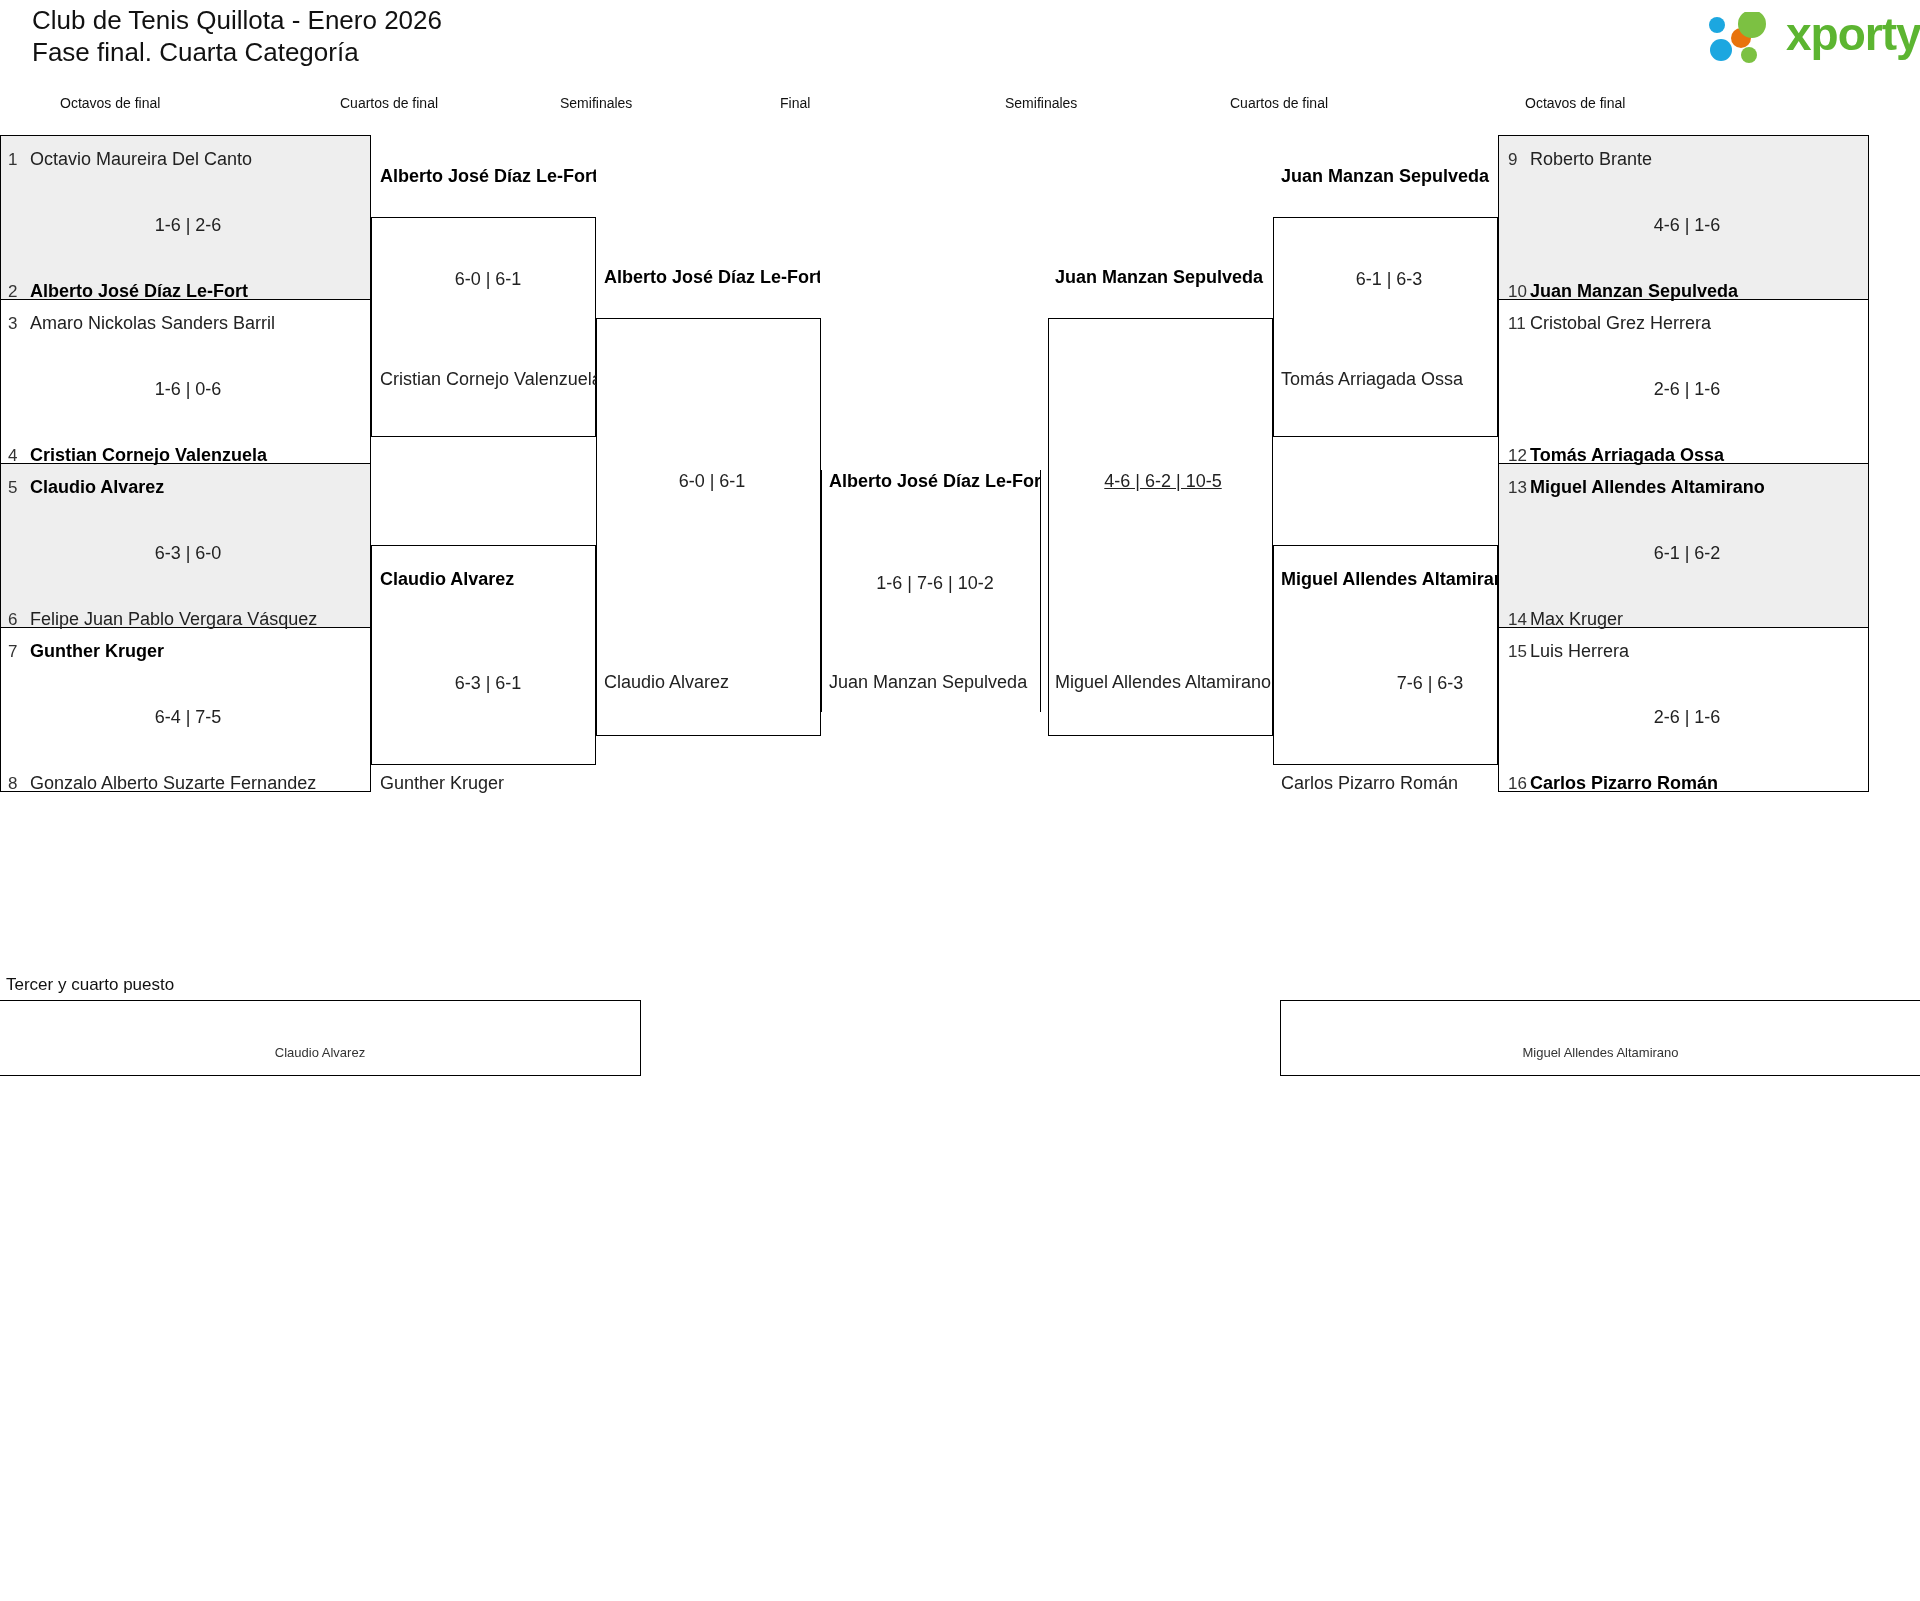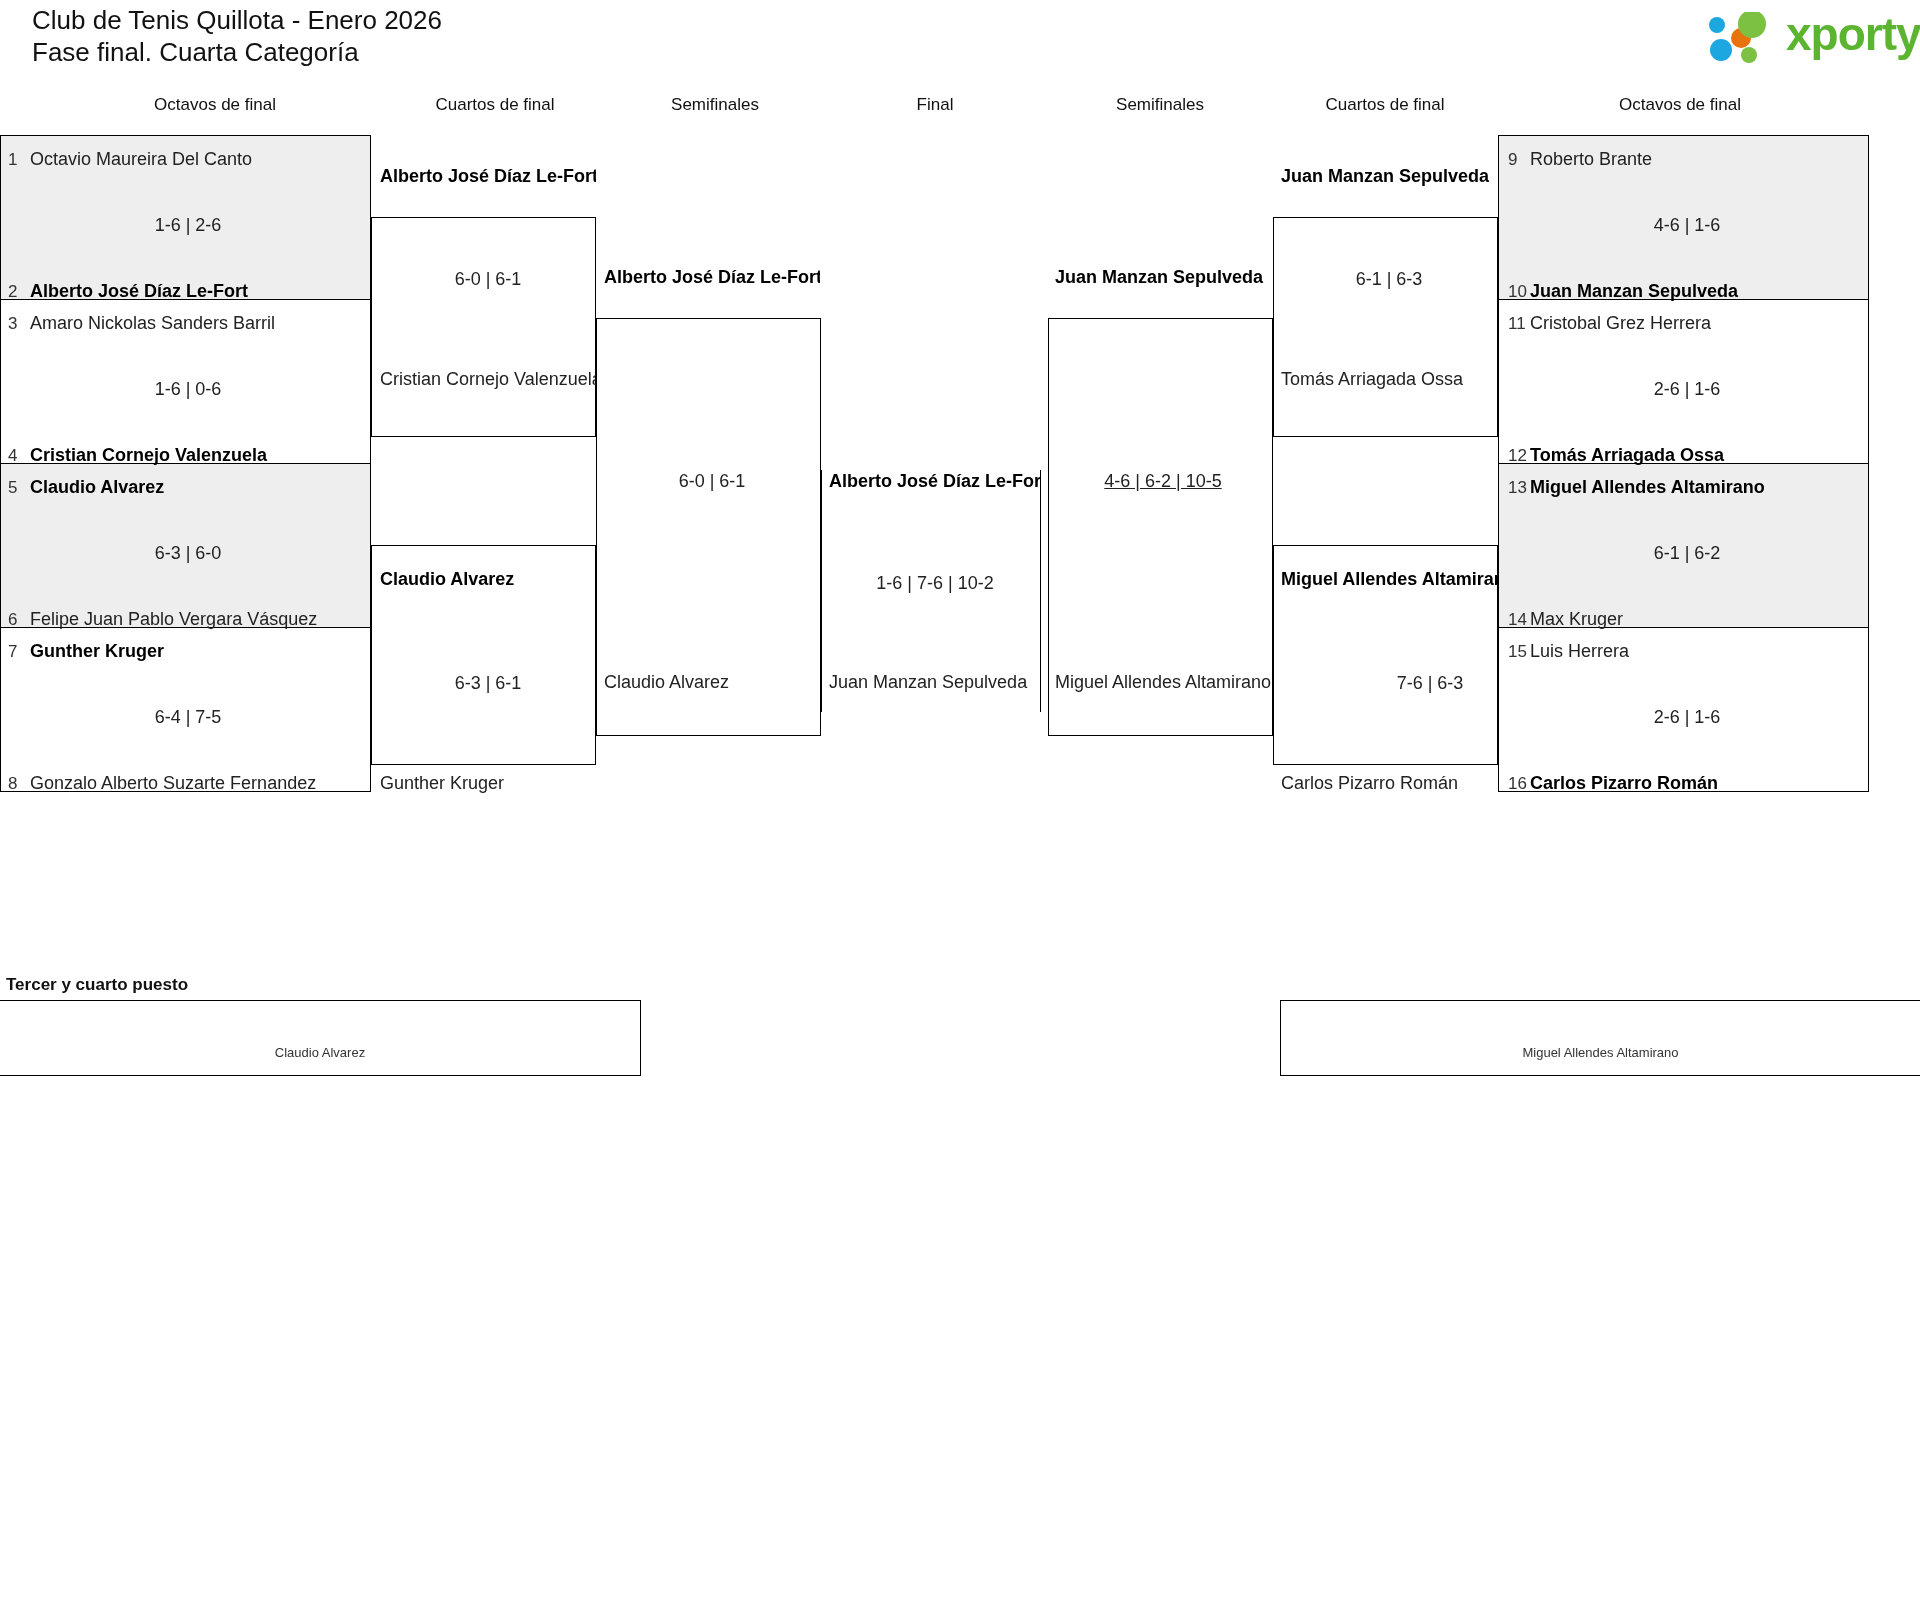--- a/index.html
+++ b/index.html
@@ -35,21 +35,21 @@
   .logo-dots { position:absolute; left:0; top:4px; width:72px; height:52px; }
   .logo-word {
     position: absolute; left: 78px; top: -1px;
     font-size: 46px; font-weight: 700; letter-spacing: -1px;
     color: #5cb531; font-family: "Liberation Sans", sans-serif;
   }
 
   
   .round-head {
     position: absolute; top: 95px;
-    font-size: 17px; color: #111; text-align: center;
+    font-size: 14px; color: #111; text-align: left;
     white-space: nowrap;
   }
 
   
   .mbox {
     position: absolute;
     border: 1px solid #000000;
     background: #ffffff;
   }
   .mbox.shaded { background: #eeeeee; }
@@ -82,21 +82,21 @@
     font-size: 18px;
     line-height: 22px;
     color: #222222;
     white-space: nowrap;
     text-align: center;
   }
 
   
   .third-title {
     position: absolute; left: 6px; top: 975px;
-    font-size: 17px; font-weight: 700; color: #111; white-space: nowrap;
+    font-size: 17px; font-weight: 400; color: #111; white-space: nowrap;
   }
   .third-name {
     position: absolute;
     font-size: 13px; color: #333; white-space: nowrap; text-align: center;
   }
   .vline { position: absolute; width: 1px; background: #000; }
   .hline { position: absolute; height: 1px; background: #000; }
 </style>
 </head>
 <body>

